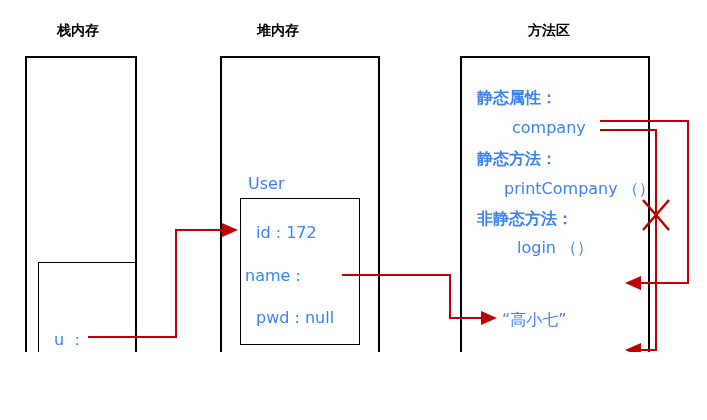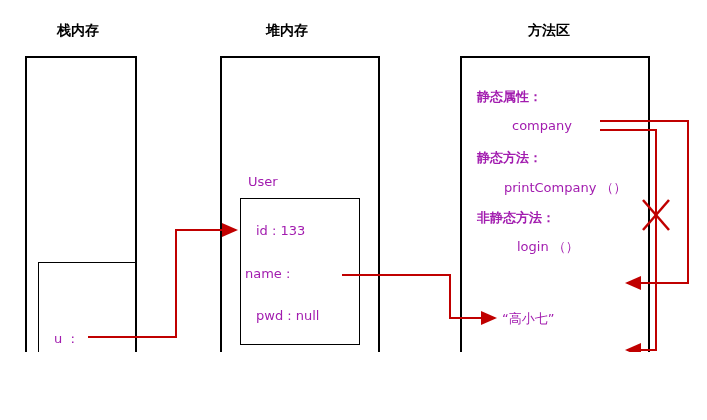--- a/index.html
+++ b/index.html
@@ -24,22 +24,22 @@
   }
   .box {
     position: absolute;
     border: 2px solid #000000;
     background: transparent;
     box-sizing: border-box;
   }
   .box.thin { border-width: 1px; }
   .label {
     position: absolute;
-    font-size: 13px;
-    color: #a21caf;
+    font-size: 16px;
+    color: #3b82f6;
     white-space: nowrap;
   }
   .label.bold { font-weight: bold; }
   .arrow-layer {
     position: absolute;
     left: 0; top: 0;
     width: 707px; height: 420px;
     pointer-events: none;
   }
   .arrow {
@@ -51,31 +51,31 @@
     stroke: #c00000;
     stroke-width: 2.5;
   }
 </style>
 </head>
 <body>
 
 <div class="canvas">
 
   <div class="title" style="left:57px; top:22px;">栈内存</div>
-  <div class="title" style="left:266px; top:22px;">堆内存</div>
+  <div class="title" style="left:257px; top:22px;">堆内存</div>
   <div class="title" style="left:528px; top:22px;">方法区</div>
 
   <div class="box" style="left:25px; top:56px; width:112px; height:338px;"></div>
   <div class="box thin" style="left:38px; top:262px; width:99px; height:96px;"></div>
   <div class="label" style="left:54px; top:330px;">u ：</div>
 
   <div class="box" style="left:220px; top:56px; width:160px; height:312px;"></div>
   <div class="label" style="left:248px; top:174px;">User</div>
   <div class="box thin" style="left:240px; top:198px; width:120px; height:147px;"></div>
-  <div class="label" style="left:256px; top:223px;">id : 133</div>
+  <div class="label" style="left:256px; top:223px;">id : 172</div>
   <div class="label" style="left:245px; top:266px;">name :</div>
   <div class="label" style="left:256px; top:308px;">pwd : null</div>
 
   <div class="box" style="left:460px; top:56px; width:190px; height:318px;"></div>
   <div class="label bold" style="left:477px; top:88px;">静态属性：</div>
   <div class="label" style="left:512px; top:118px;">company</div>
   <div class="label bold" style="left:477px; top:149px;">静态方法：</div>
   <div class="label bold" style="left:477px; top:209px;">非静态方法：</div>
   <div class="label" style="left:504px; top:179px;">printCompany （）</div>
   <div class="label" style="left:517px; top:238px;">login （）</div>

